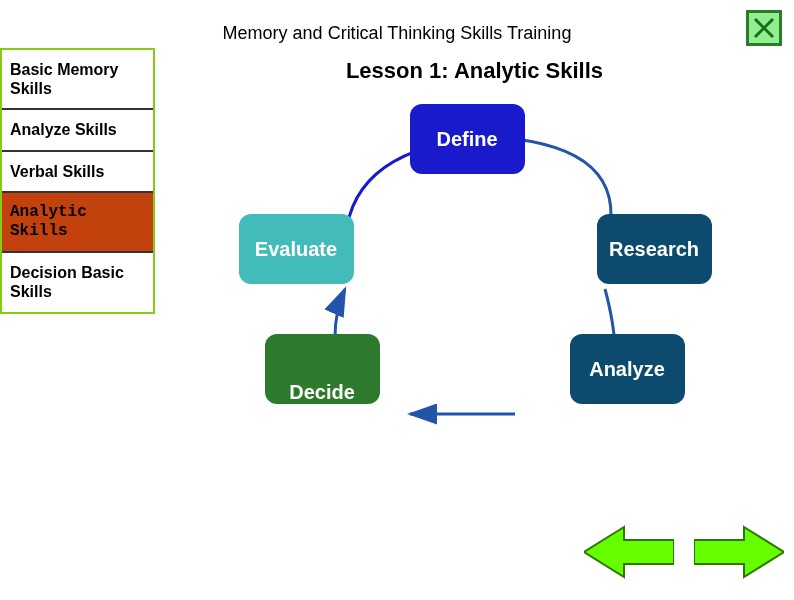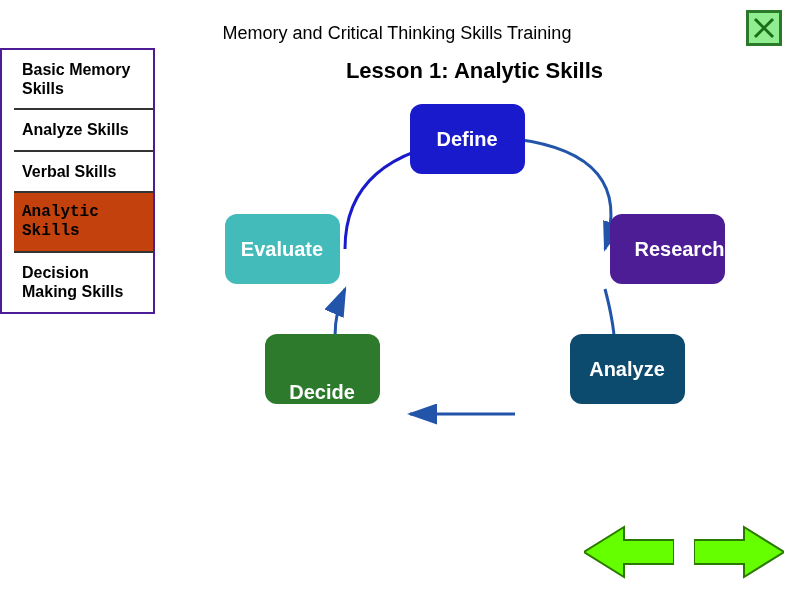--- a/index.html
+++ b/index.html
@@ -38,22 +38,21 @@
       width: 24px;
       height: 24px;
     }
 
     
     #sidebar {
       position: absolute;
       top: 48px;
       left: 0;
       width: 155px;
-      border: 2px solid #4c1d95;
-      padding-left: 12px;
+      border: 2px solid #84cc16;
     }
     .sidebar-item {
       border-bottom: 2px solid #333;
       padding: 10px 8px;
       font-size: 16px;
       font-weight: bold;
       cursor: pointer;
       background: white;
       line-height: 1.2;
     }
@@ -105,40 +104,39 @@
       width: 115px;
       height: 70px;
     }
 
     .node-define {
       background: #1a1acd;
       top: 10px;
       left: 195px;
     }
     .node-research {
-      background: #4c1d95;
+      background: #0c4a6e;
       top: 120px;
-      right: 10px;
-      justify-content: flex-end;
+      right: 23px;
     }
     .node-analyze {
       background: #0c4a6e;
       bottom: 90px;
       right: 50px;
     }
     .node-decide {
       background: #2d7a2d;
       bottom: 90px;
       left: 50px;
       align-items: flex-end;
     }
     .node-evaluate {
       background: #44bbbb;
       top: 120px;
-      left: 10px;
+      left: 24px;
     }
 
     
     #arrows-svg {
       position: absolute;
       top: 0;
       left: 0;
       width: 100%;
       height: 100%;
       pointer-events: none;
@@ -168,21 +166,21 @@
     <line x1="21" y1="3" x2="3" y2="21" stroke="#1a6e1a" stroke-width="3"></line>
   </svg>
 </div>
 
 <div id="sidebar">
 
 <div class="sidebar-item">Basic Memory Skills</div>
     <div class="sidebar-item">Analyze Skills</div>
     <div class="sidebar-item">Verbal Skills</div>
     <div class="sidebar-item active">Analytic Skills</div>
-    <div class="sidebar-item">Decision Making Skills</div>
+    <div class="sidebar-item">Decision Basic Skills</div>
   </div>
 
 <div id="main">
   <div id="lesson-title">Lesson 1: Analytic Skills</div>
 
   <div id="diagram">
 
     <svg id="arrows-svg" viewBox="0 0 520 400">
       <defs>
         <marker id="arrowhead-blue" markerWidth="10" markerHeight="7" refX="9" refY="3.5" orient="auto">

